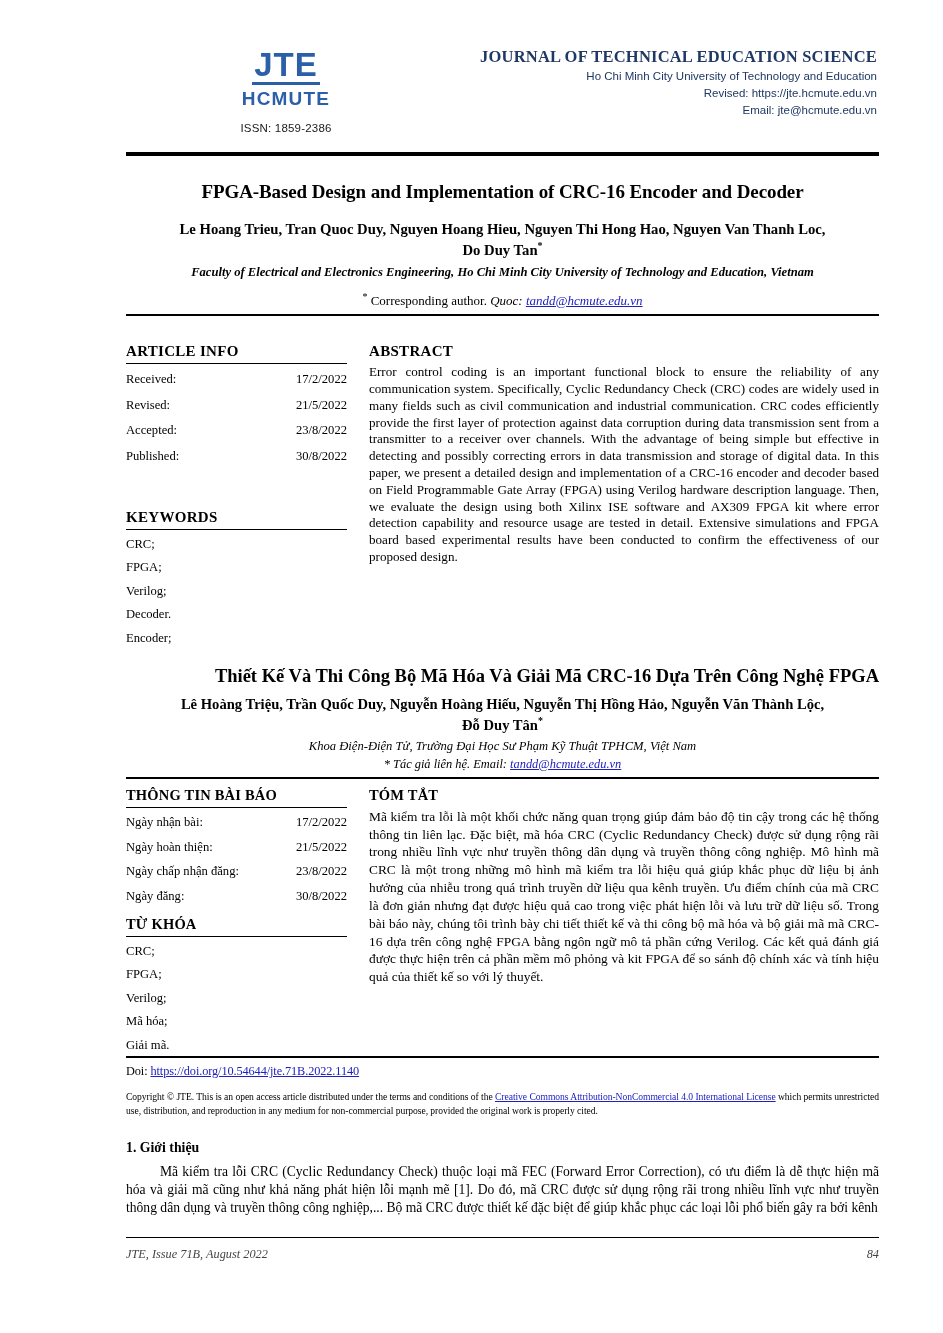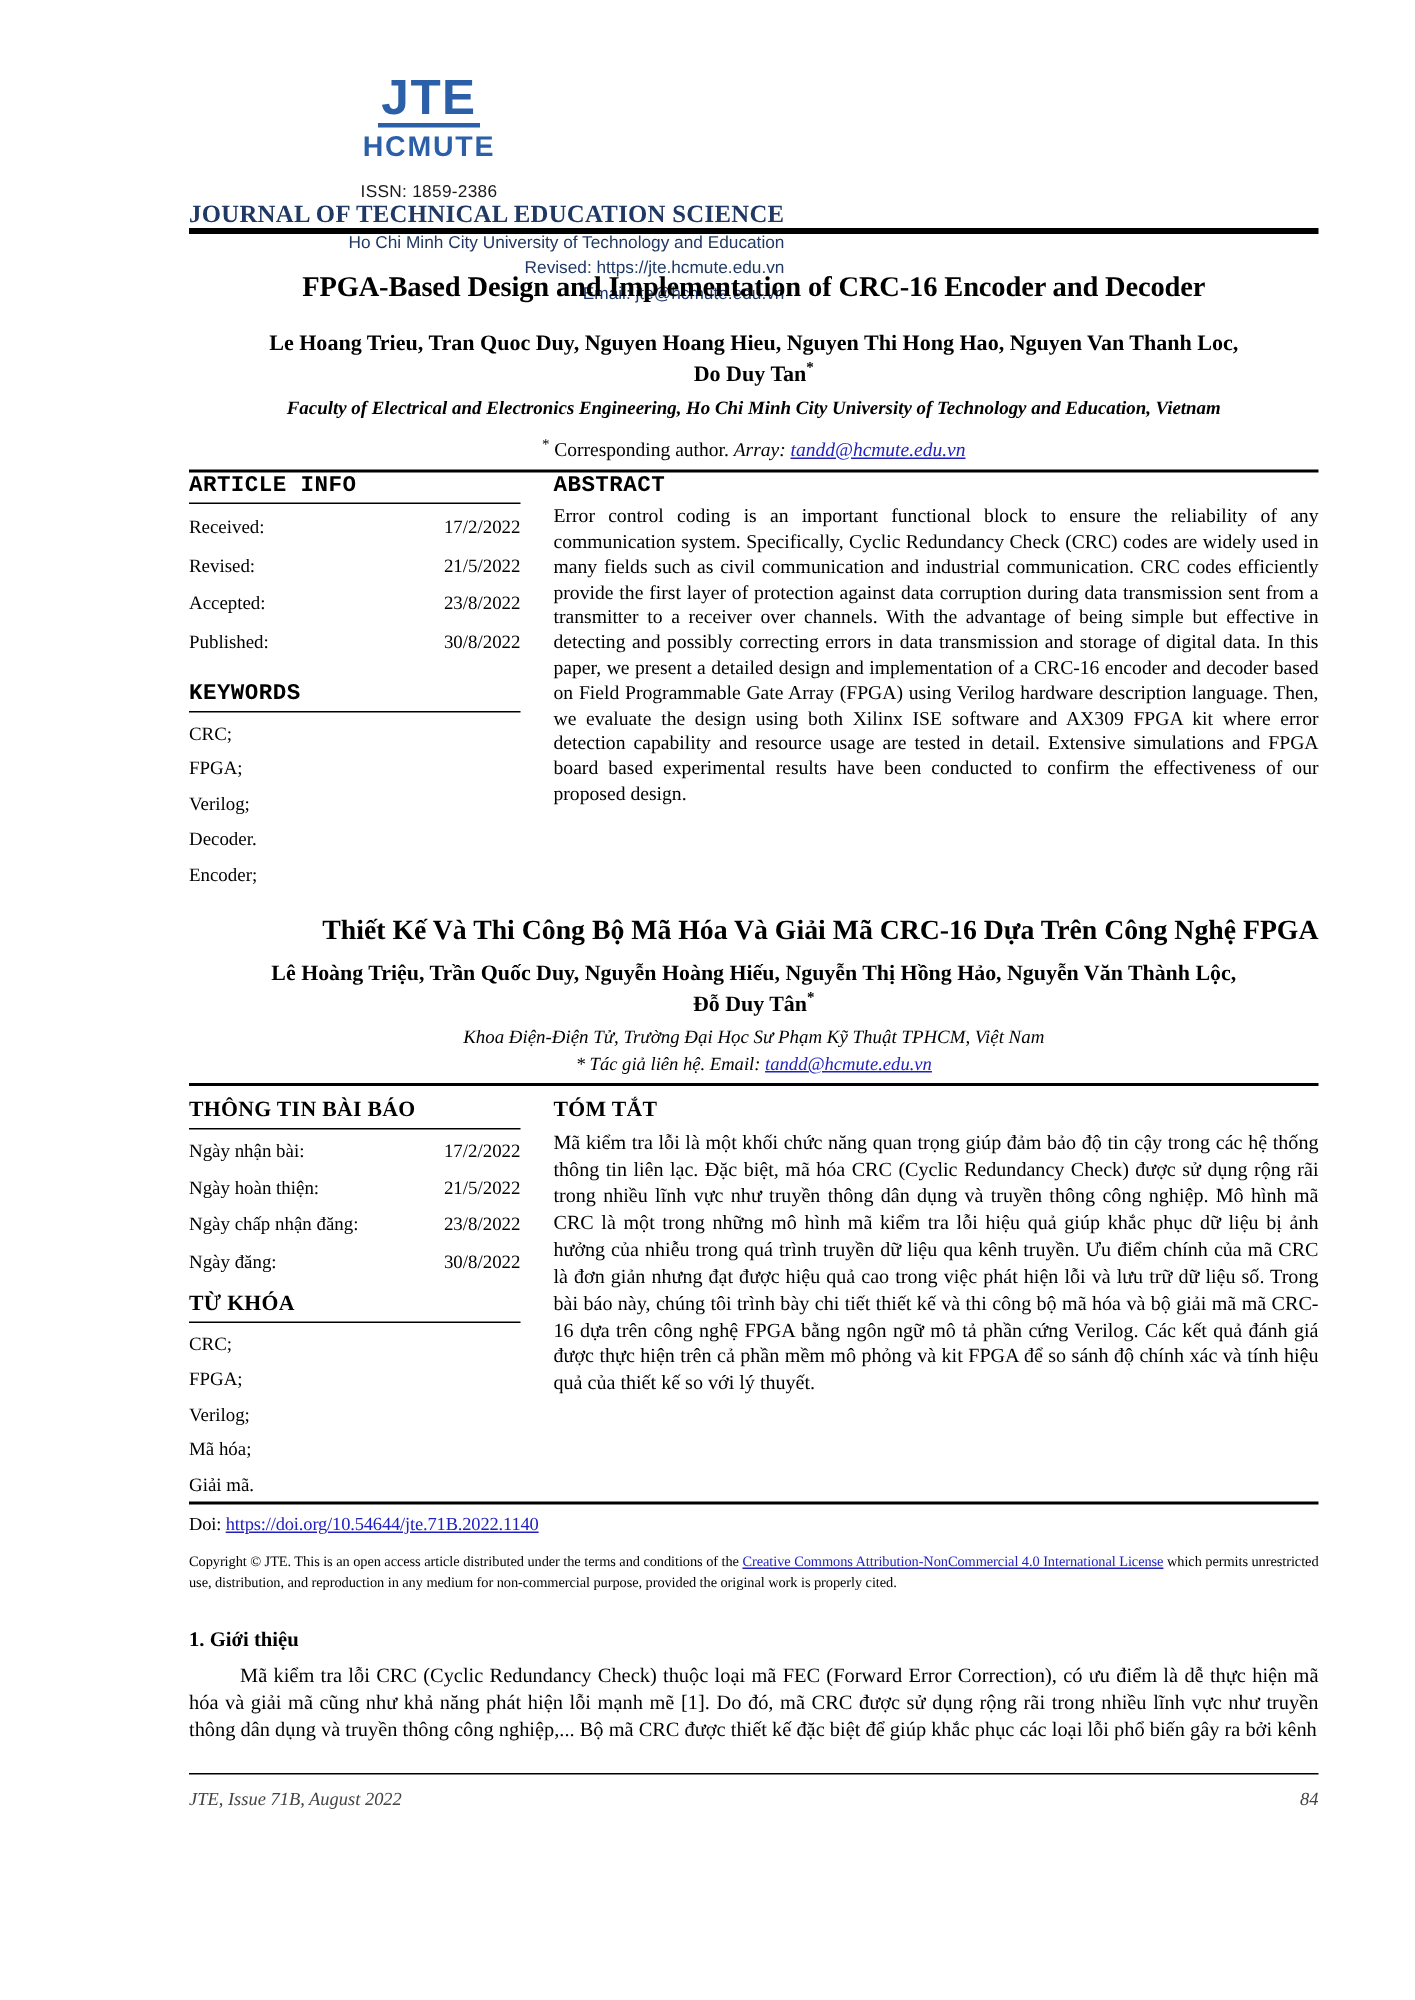--- a/index.html
+++ b/index.html
@@ -29,21 +29,20 @@
     top: 0;
     width: 753px;
   }
 
   
   .masthead {
     display: flex;
     align-items: flex-start;
     padding-top: 48px;
     height: 98px;
-    flex-direction: column;
   }
   .logo-block {
     width: 300px;
     text-align: center;
     padding-left: 20px;
     box-sizing: border-box;
   }
   .logo-jte {
     font-family: "Liberation Sans", sans-serif;
     font-weight: bold;
@@ -163,23 +162,22 @@
     box-sizing: border-box;
   }
   .col-right {
     flex: 1;
     padding-left: 0px;
   }
   .sec-head {
     font-weight: bold;
     font-size: 15px;
     letter-spacing: .3px;
-    padding-top: 0;
+    padding-top: 27px;
     padding-bottom: 3px;
-    font-family: Liberation Mono, monospace;
   }
   .sec-head-vn {
     font-weight: bold;
     font-size: 14.5px;
     letter-spacing: .2px;
     padding-top: 8px;
     padding-bottom: 3px;
   }
   .head-rule {
     border-top: 1.6px solid #000;
@@ -313,21 +311,21 @@
 
     <div class="paper-title">FPGA-Based Design and Implementation of CRC-16 Encoder and Decoder</div>
     <div class="authors">
       <span>Le Hoang Trieu, Tran Quoc Duy, Nguyen Hoang Hieu, Nguyen Thi Hong Hao, Nguyen Van Thanh Loc,</span><br>
       <span>Do Duy Tan</span><sup class="star">*</sup>
     </div>
     <div class="affil">Faculty of Electrical and Electronics Engineering, Ho Chi Minh City University of Technology and Education, Vietnam</div>
     <div class="corr">
       <sup class="star">*</sup>
       <span>Corresponding author.</span>
-      <span class="it">Array:</span>
+      <span class="it">Quoc:</span>
       <a class="mail-it" href="#">tandd@hcmute.edu.vn</a>
     </div>
     <div class="rule-med"></div>
 
     <div class="grid">
       <div class="col-left">
         <div class="sec-head">ARTICLE INFO</div>
         <div class="head-rule"></div>
 
         <div class="info-row">

